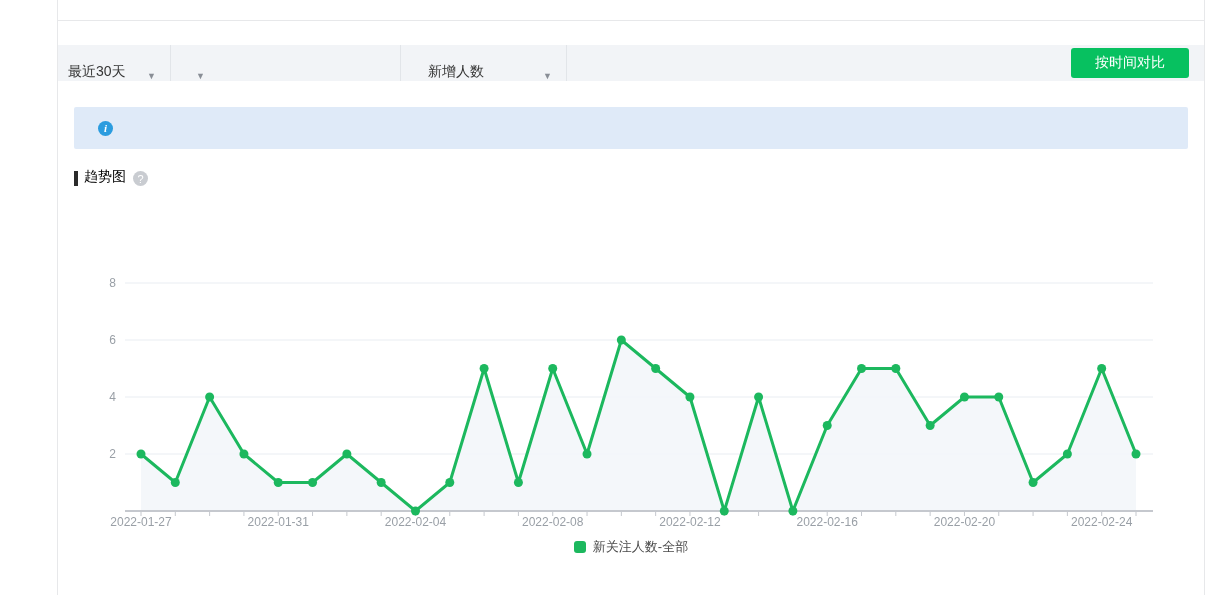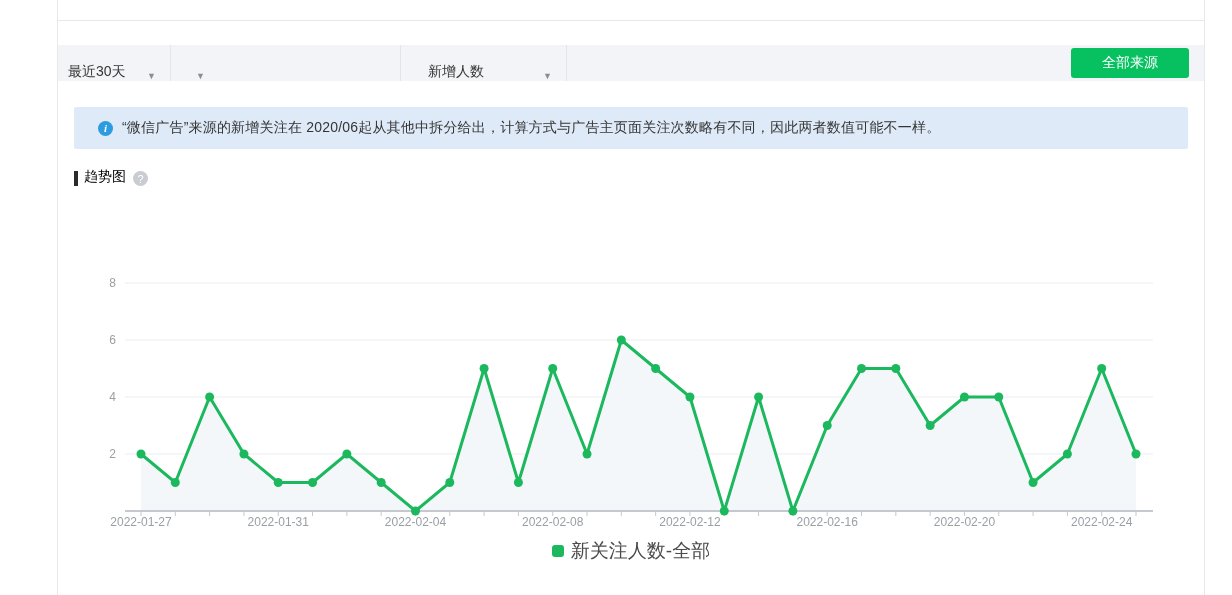--- a/index.html
+++ b/index.html
@@ -41,21 +41,21 @@
   
   .section-header { margin:19px 0 0 16px; display:flex; align-items:flex-end; }
   .title-bar { width:4px; height:15px; background:#2b2b2b; margin-right:6px; }
   .section-title { font-size:14px; color:#000; }
   .help { width:15px; height:15px; border-radius:50%; background:#c9ccd1; color:#fff; font-size:11px;
           display:flex; align-items:center; justify-content:center; margin-left:7px; cursor:pointer; }
 
   
   .chart { position:absolute; left:0; top:250px; width:1146px; height:290px; display:block; }
   .legend { position:absolute; top:538px; left:0; width:100%; display:flex; align-items:center;
-            justify-content:center; gap:7px; font-size:19px; color:#4a4a4a; cursor:pointer; }
+            justify-content:center; gap:7px; font-size:13px; color:#4a4a4a; cursor:pointer; }
   .legend-dot { width:12px; height:12px; border-radius:3px; background:#1cb85e; }
 </style>
 </head>
 <body>
 
 <div class="page">
   <div class="content">
 
     <div class="top-card-remnant"></div>
 
@@ -65,26 +65,25 @@
         <span>最近30天</span>
         <span class="caret">▼</span>
       </div>
       <div class="filter f2">
         <span class="caret">▼</span>
       </div>
       <div class="filter f3">
         <span>新增人数</span>
         <span class="caret">▼</span>
       </div>
-      <button class="compare-btn">全部来源</button>
+      <button class="compare-btn">按时间对比</button>
     </div>
 
     <div class="banner">
       <span class="info-icon">i</span>
-      <span class="banner-text">“微信广告”来源的新增关注在 2020/06起从其他中拆分给出，计算方式与广告主页面关注次数略有不同，因此两者数值可能不一样。</span>
     </div>
 
     <div class="section-header">
       <span class="title-bar"></span>
       <span class="section-title">趋势图</span>
       <span class="help">?</span>
     </div>
 
     <svg class="chart" viewBox="0 0 1146 290">
         <line x1="67" x2="1095" y1="204" y2="204" stroke="#e9edf2" stroke-width="1"></line>

